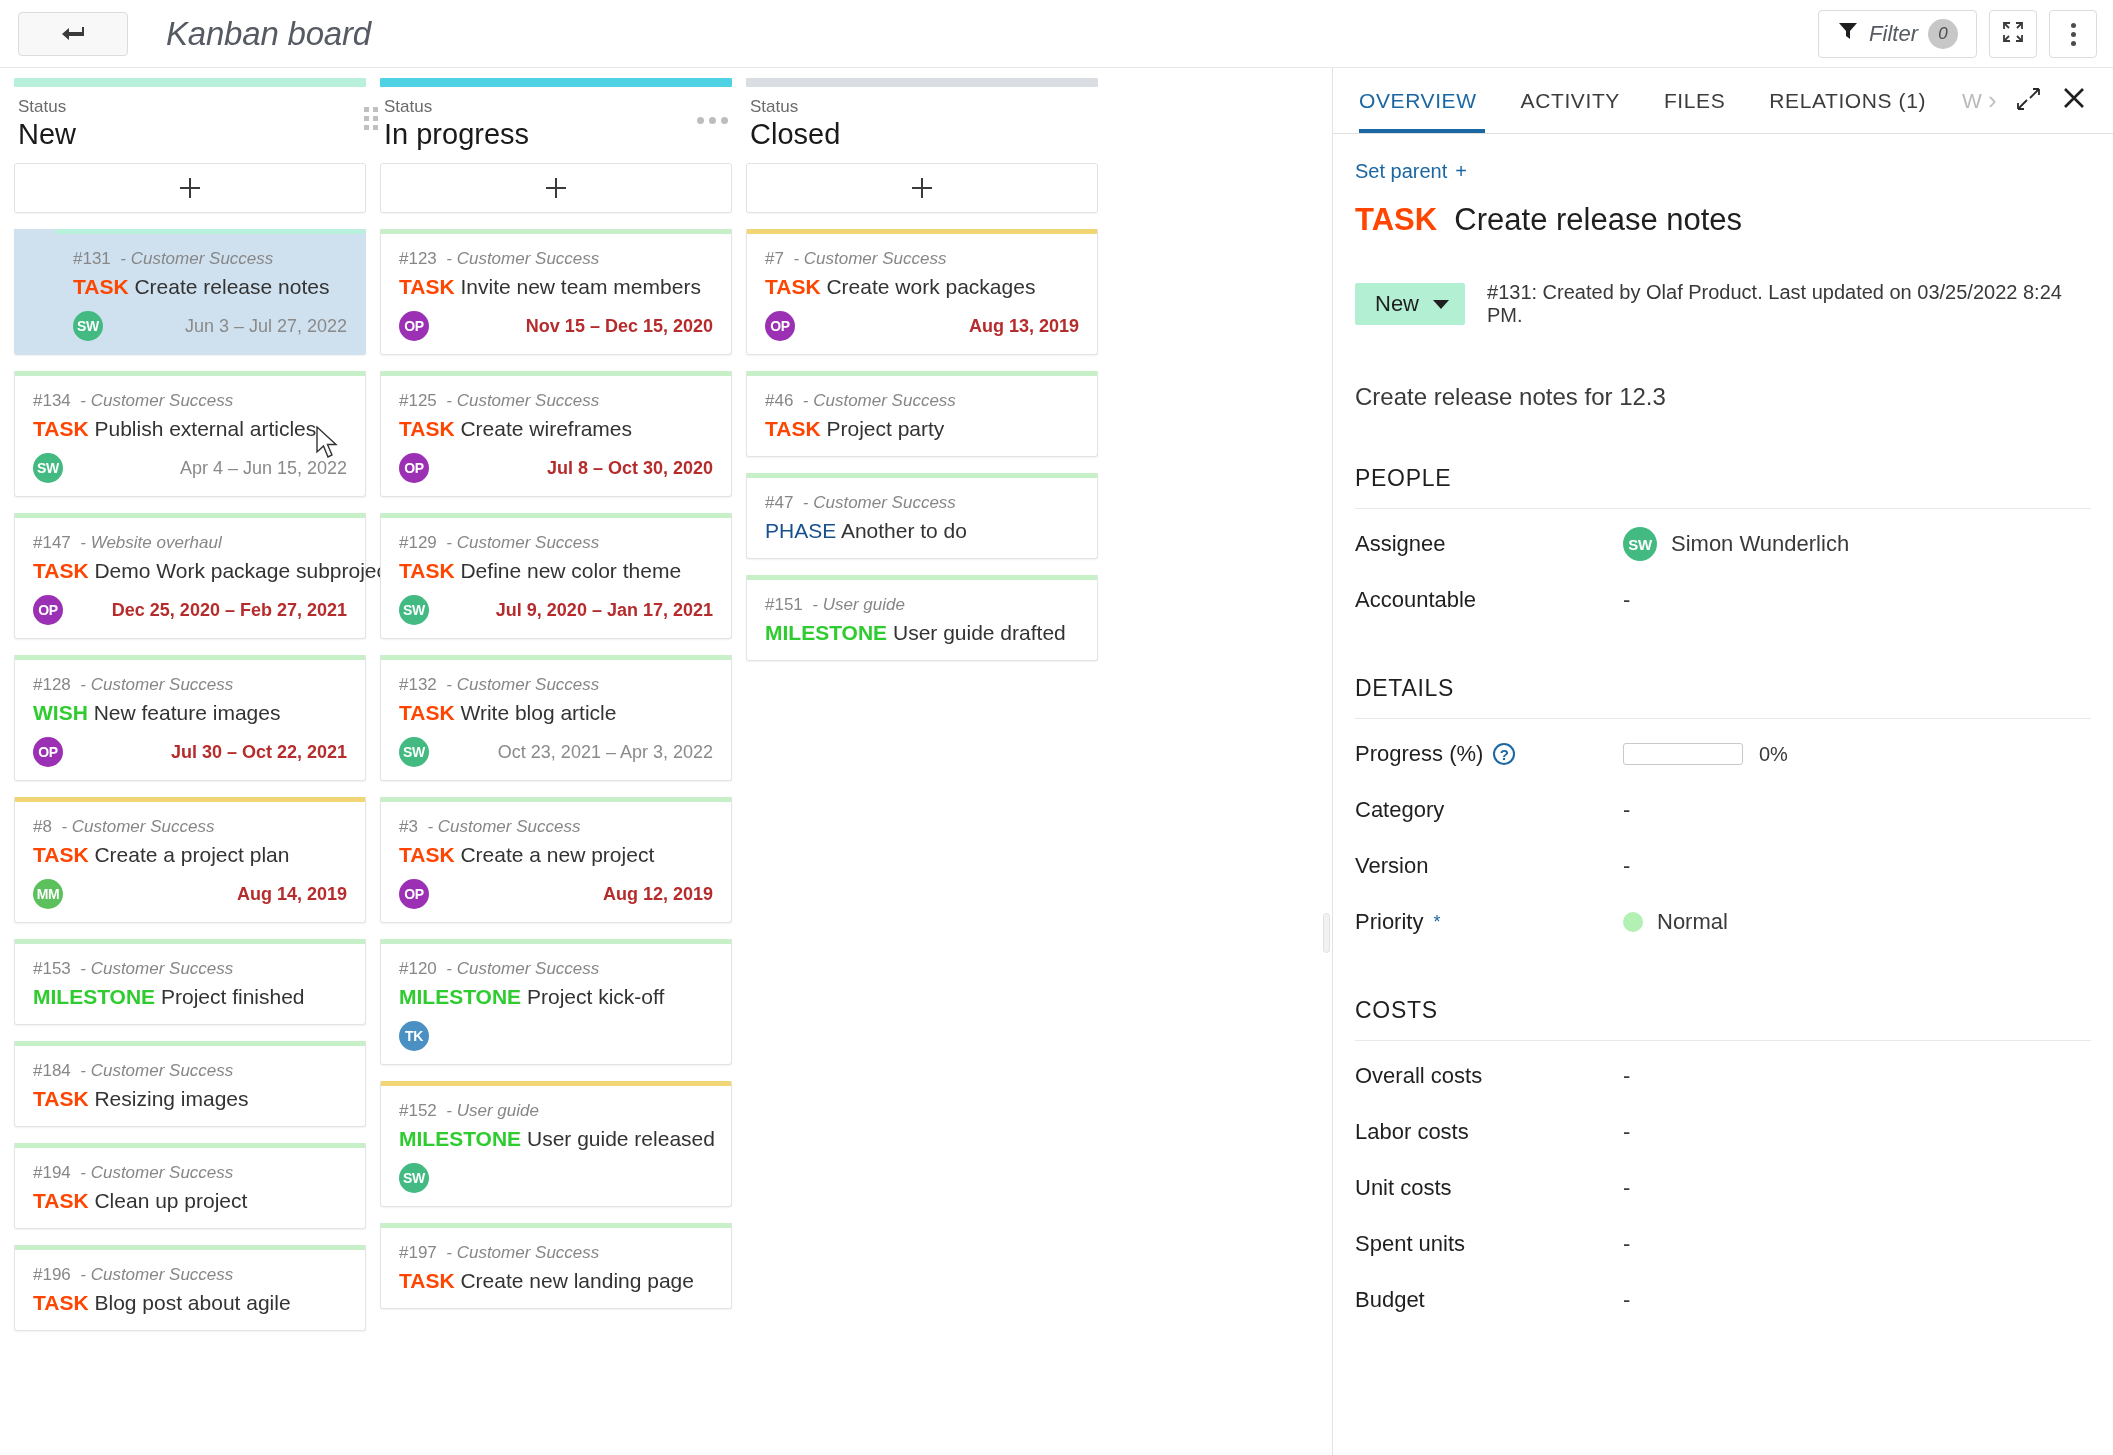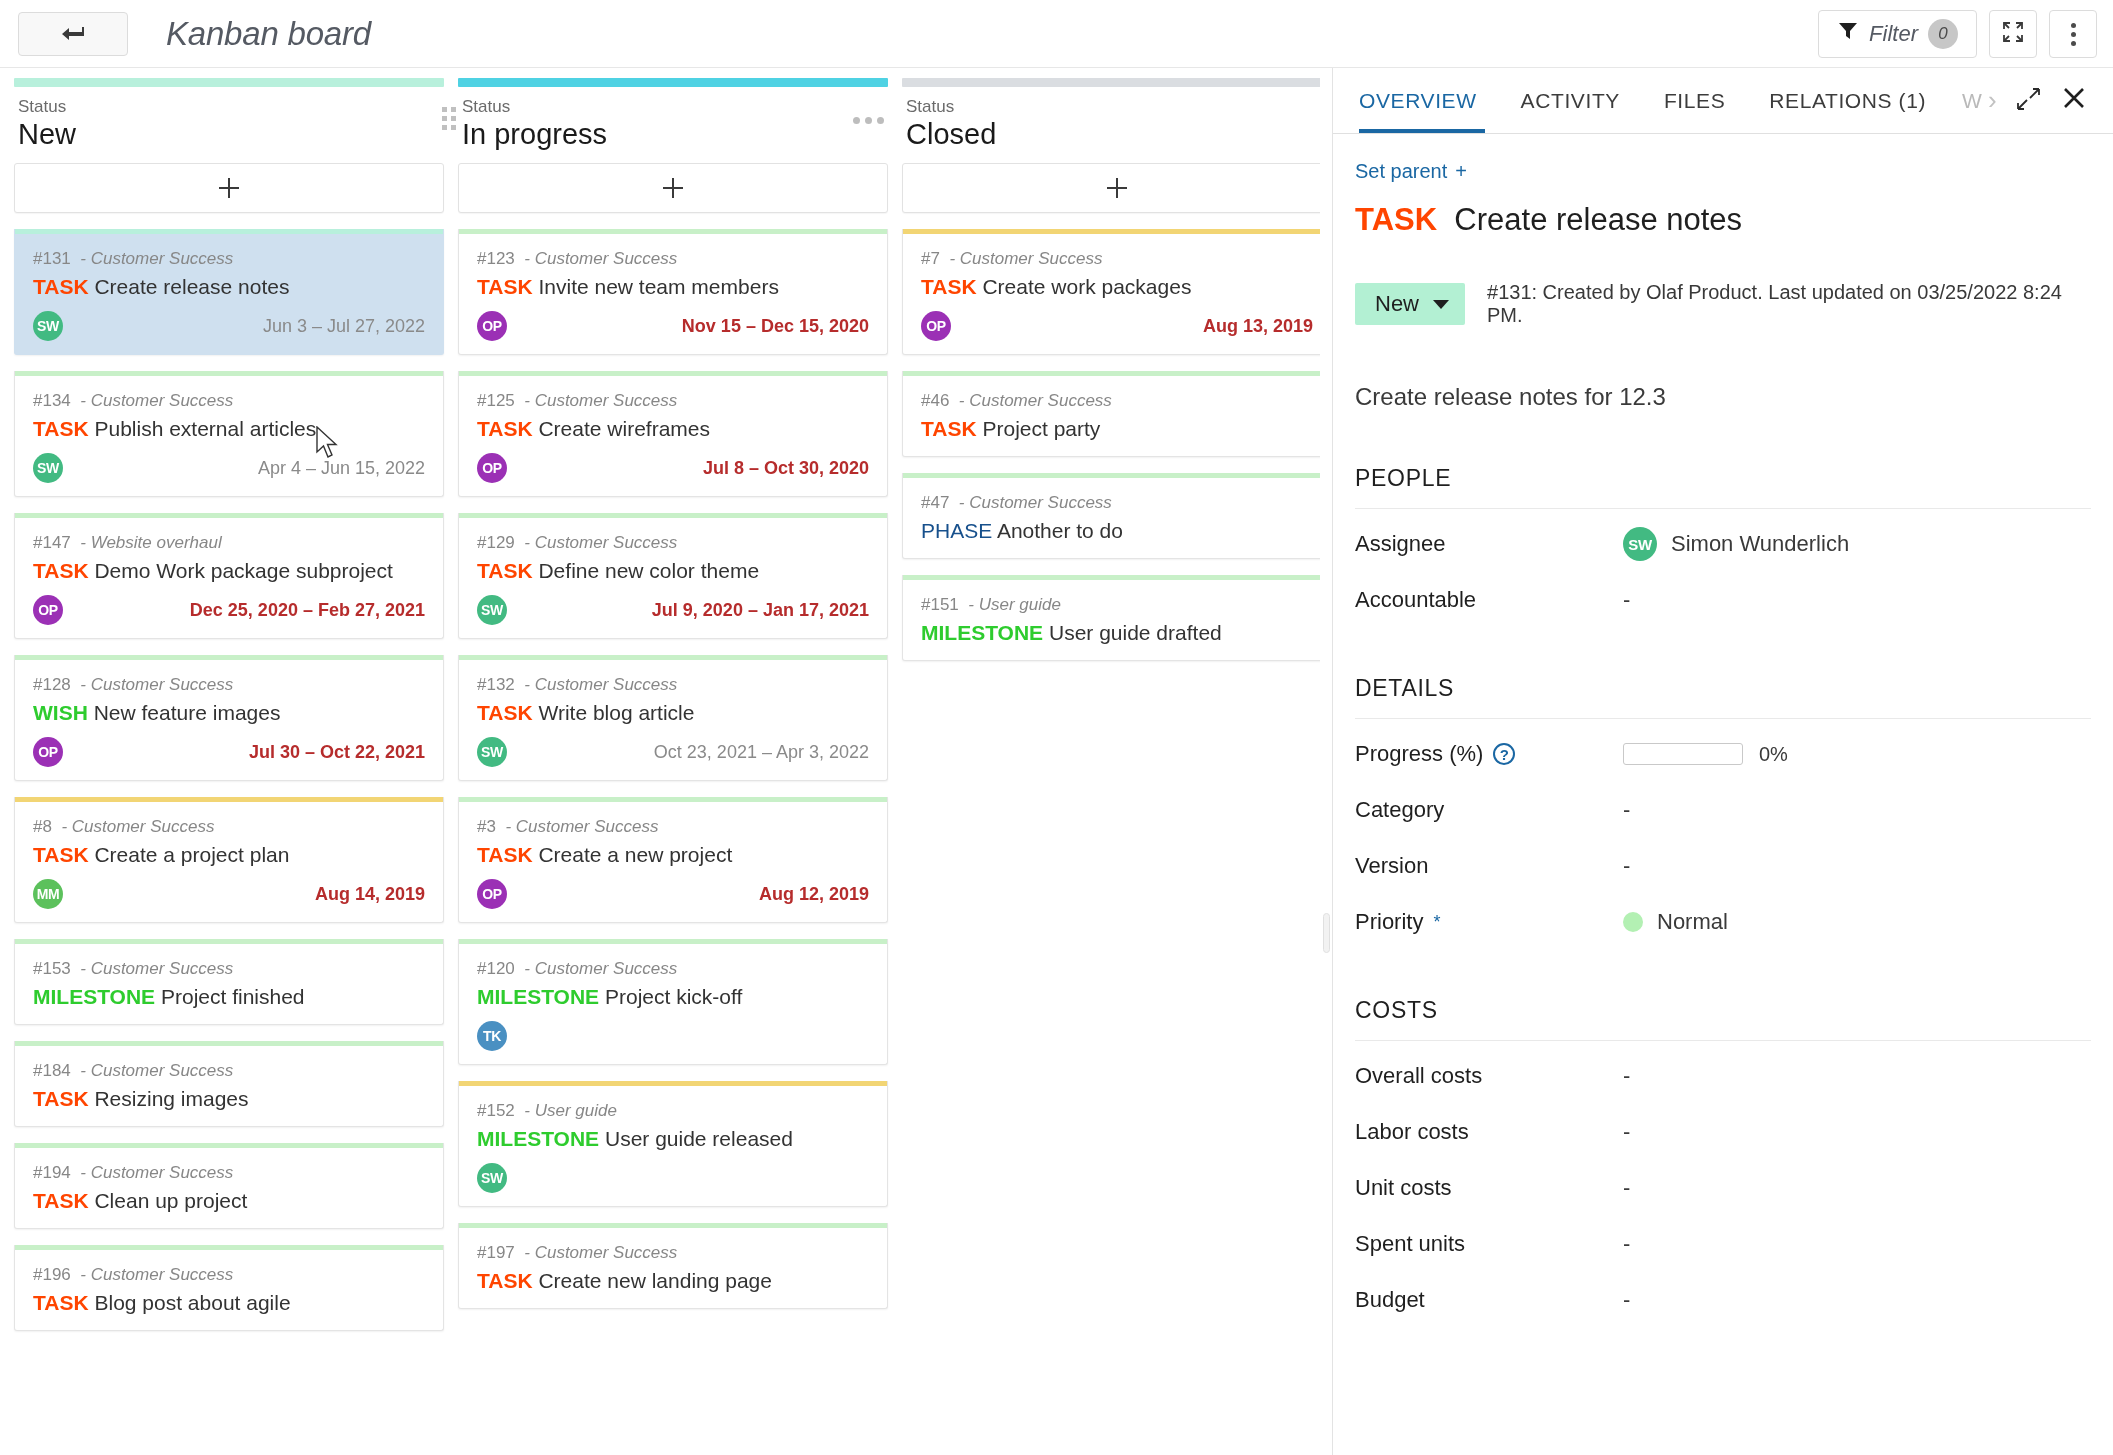--- a/index.html
+++ b/index.html
@@ -78,21 +78,21 @@
     align-items: stretch;
   }
   .board-area {
     flex: 0 0 1320px;
     display: flex;
     padding: 0;
     position: relative;
     overflow: hidden;
   }
   .column {
-    width: 430px;
+    width: 352px;
     margin-left: 14px;
     padding-top: 10px;
     position: relative;
   }
   .column:first-child { margin-left: 14px; }
   .col-topbar {
     height: 9px; border-radius: 1px; width: 100%;
   }
   .col-head {
     padding: 10px 4px 0 4px;
@@ -168,20 +168,21 @@
     color:#fff; font-size:14px; font-weight:700;
     display:flex;align-items:center;justify-content:center;
     letter-spacing: -0.3px;
   }
   .dates { font-size: 18px; }
   .dates.overdue { color: #b62c2c; font-weight: 700; }
   .dates.normal { color: #8a8a8a; }
   .card.selected {
     background: #cfe0ef;
     border-color: #cfe0ef;
+    padding-left: 40px;
   }
   .card.selected .card-body { background: #cfe0ef; }
 
   
   .cursor {
     position: absolute; left: 316px; top: 358px;
     width: 0; height: 0; pointer-events: none; z-index: 50;
   }
 
   

